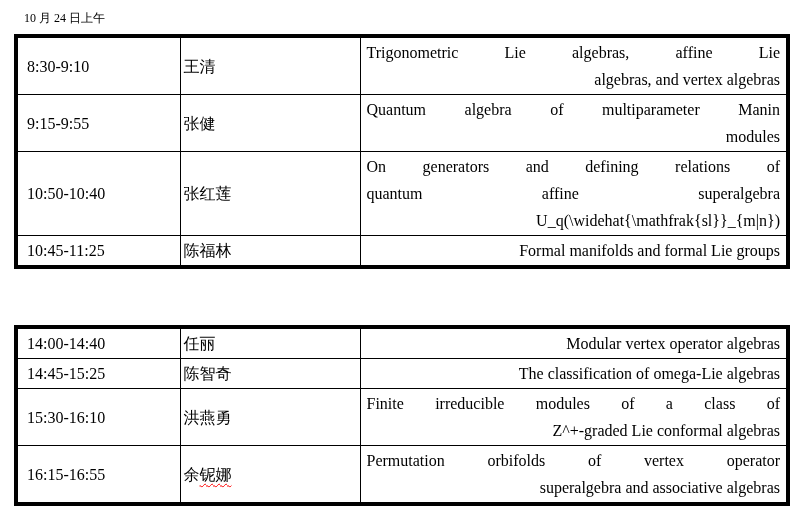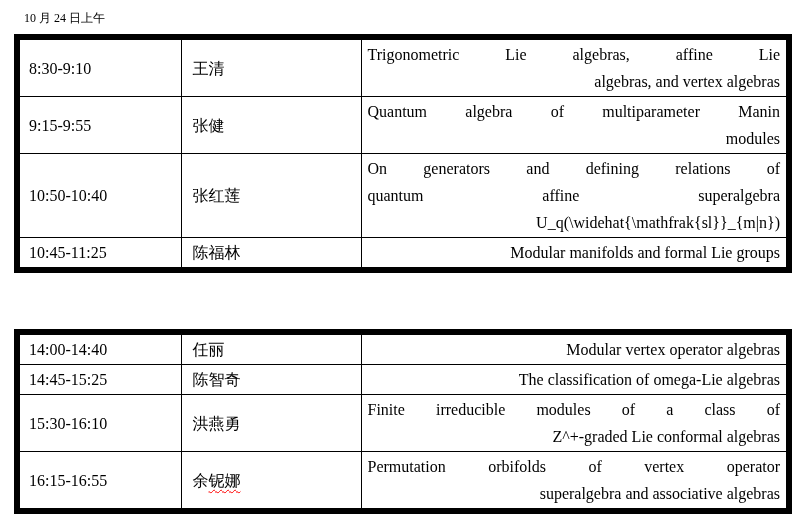--- a/index.html
+++ b/index.html
@@ -19,31 +19,31 @@
     line-height: 24px;
     margin: 0 0 4px 0;
     padding-left: 10px;
     white-space: pre;
   }
 
   table.schedule {
     border-collapse: collapse;
     table-layout: fixed;
     width: 772px;
-    border: 6px solid #000000;
+    border: 4px solid #000000;
   }
   .schedule td {
     border: 1px solid #000;
     vertical-align: middle;
     line-height: 27px;
     padding: 1px 6px;
     overflow: hidden;
   }
   td.time    { padding-left: 9px; }
-  td.speaker { padding-left: 11px; margin-top: 11px; }
+  td.speaker { padding-left: 3px; margin-top: 11px; }
 
   .tline { text-align: right; }
   .tline.just { text-align: justify; text-align-last: justify; font-family: Liberation Serif, serif; }
 
   .session-afternoon { margin-top: 56px; }
 
   .squiggle {
     text-decoration-line: underline;
     text-decoration-style: wavy;
     text-decoration-color: var(--spell, #ff0000);
@@ -87,21 +87,21 @@
             <td class="title">
               <div class="tline just">On generators and defining relations of</div>
               <div class="tline just">quantum affine superalgebra</div>
               <div class="tline">U_q(\widehat{\mathfrak{sl}}_{m|n})</div>
             </td>
           </tr>
           <tr>
             <td class="time">10:45-11:25</td>
             <td class="speaker">陈福林</td>
             <td class="title">
-              <div class="tline">Modular manifolds and formal Lie groups</div>
+              <div class="tline">Formal manifolds and formal Lie groups</div>
             </td>
           </tr>
         </tbody>
     </table>
   </section>
 
   <section class="session session-afternoon">
     <table class="schedule">
       <colgroup>
         <col style="width:164px">

